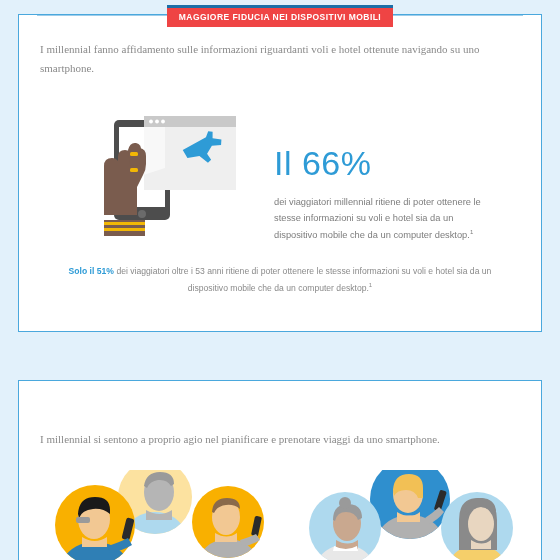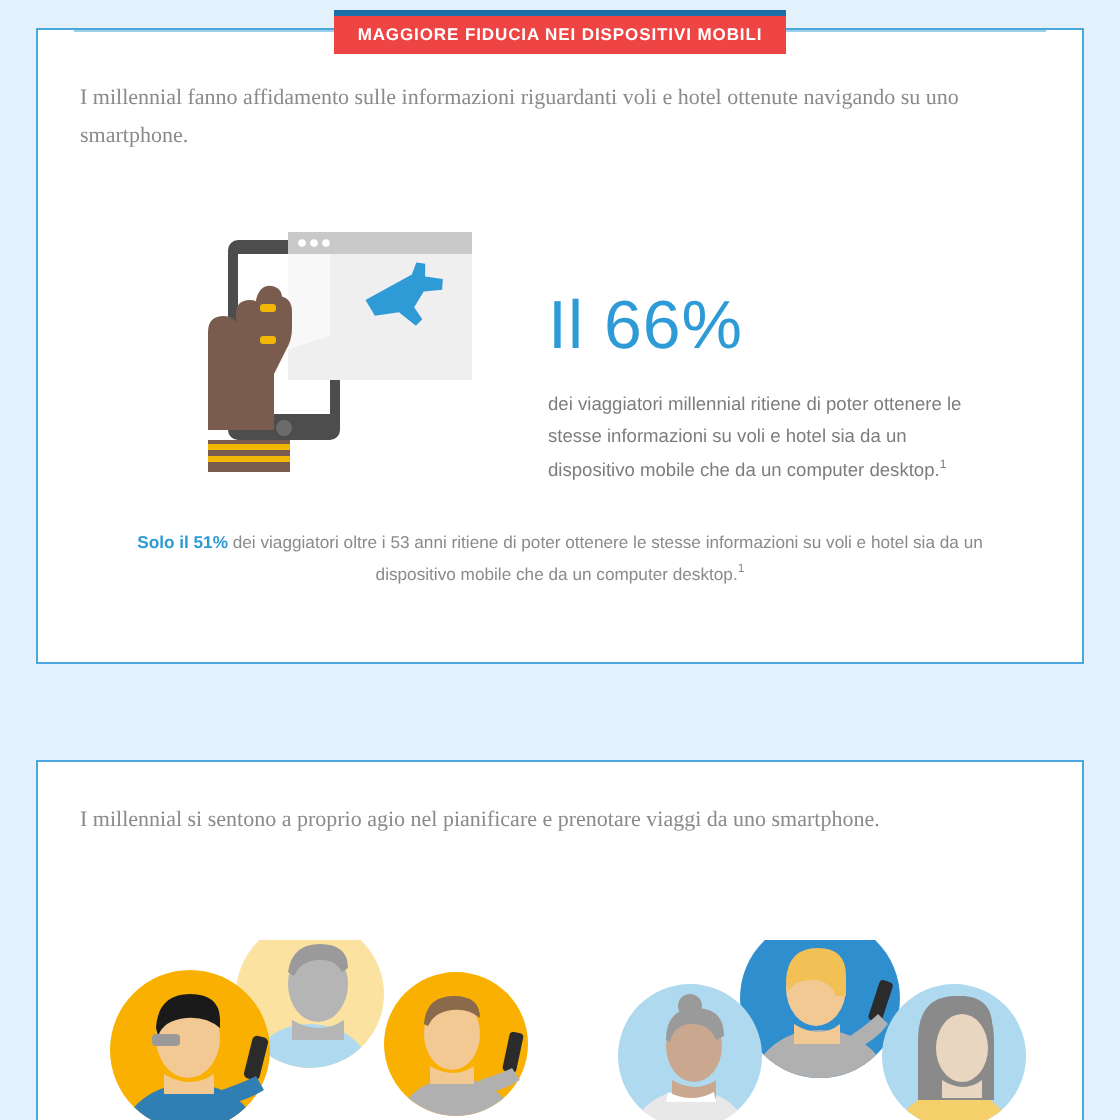--- a/index.html
+++ b/index.html
@@ -51,21 +51,21 @@
   
   .intro{
     position:absolute;left:40px;right:40px;
     text-align:left;
     font-family:"Liberation Serif", serif;
     font-size:11px;
     line-height:1.75;
     color:#8a8a8a;
   }
   #intro-1{top:40px;}
-  #intro-2{top:401px;}
+  #intro-2{top:430px;}
 
   
   #stat-block{position:absolute;left:274px;top:118px;width:212px;margin-top:28px;}
   .stat-number{
     font-size:34px;
     color:#2e9bd6;
     font-weight:300;
     letter-spacing:.5px;
     line-height:1;
     margin-bottom:14px;

